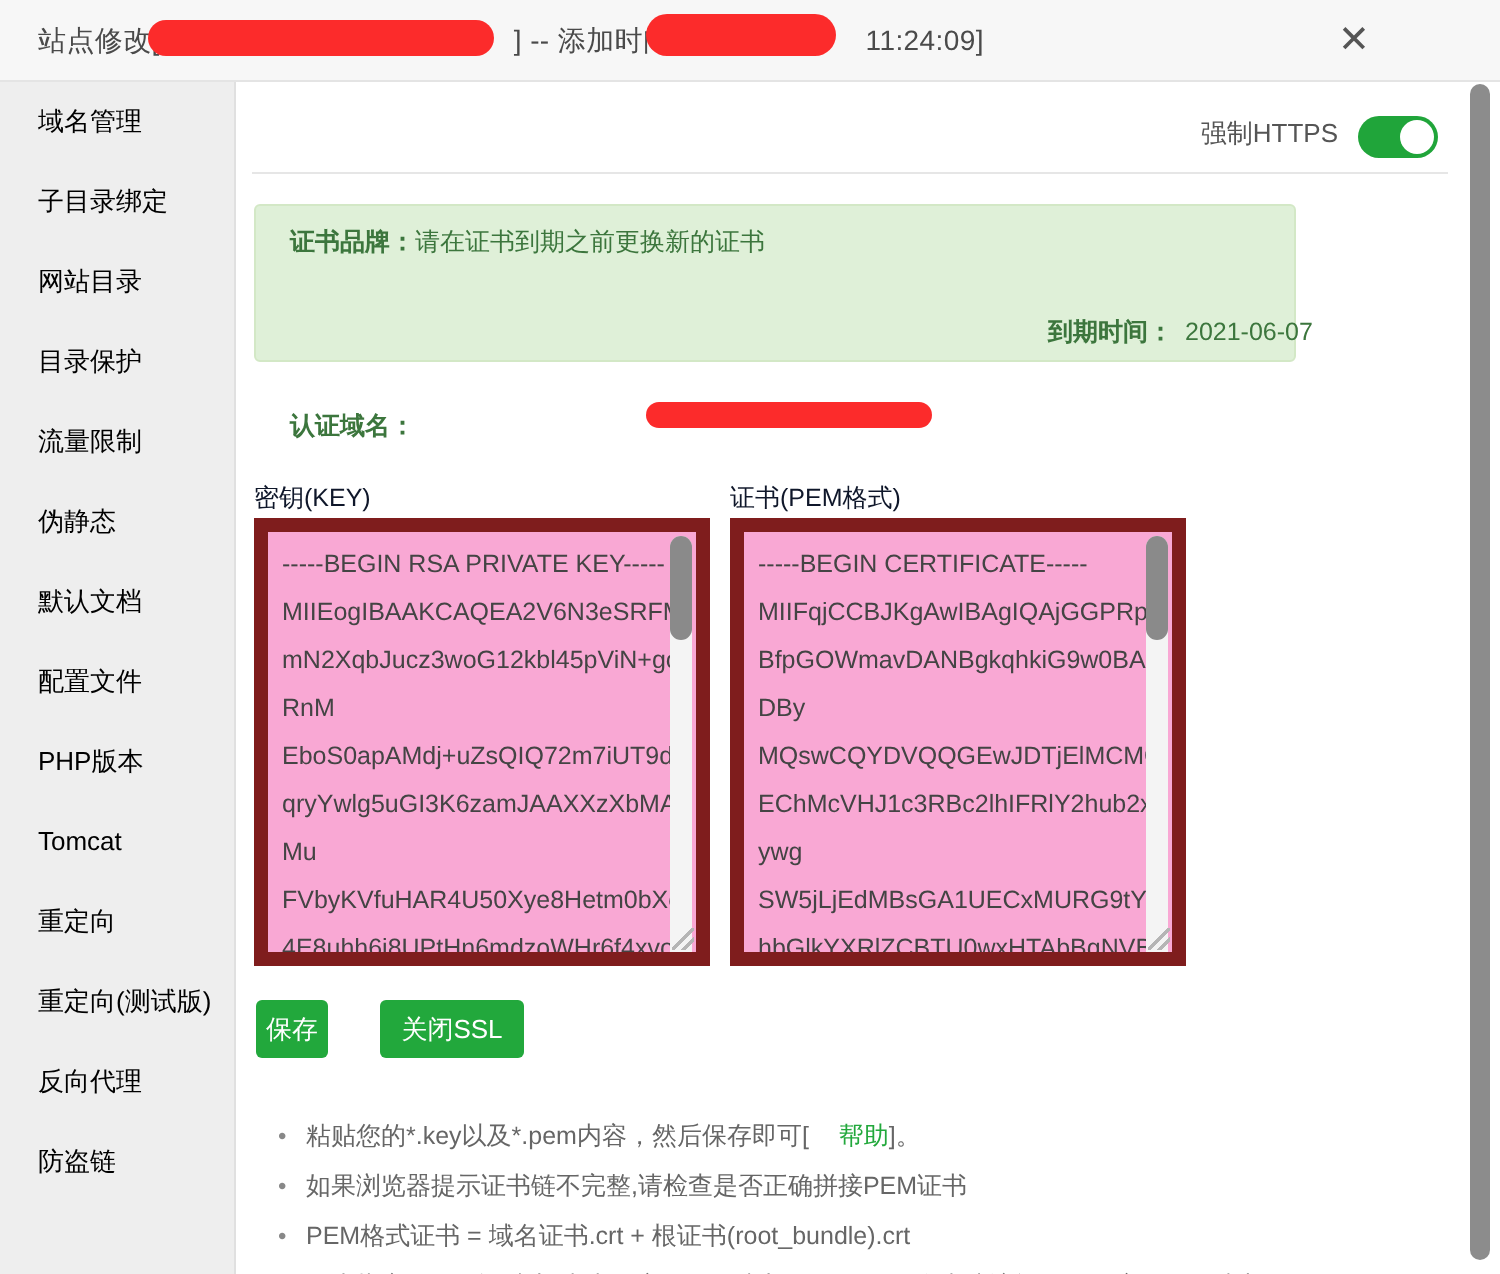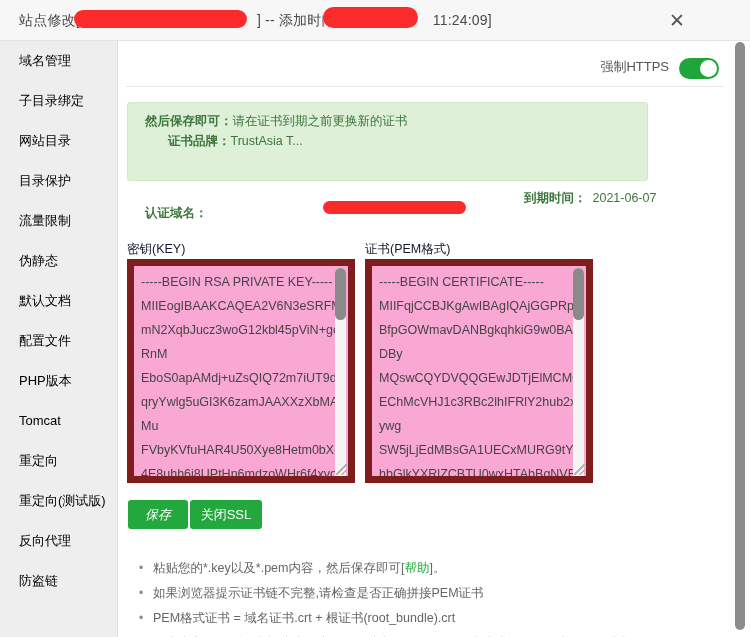--- a/index.html
+++ b/index.html
@@ -187,21 +187,20 @@
   .alert-line1 { position: absolute; left: 17px; top: 10px; white-space: nowrap; }
   .alert-line1 b { font-weight: bold; }
   .alert-line2 { position: absolute; left: 40px; top: 30px; white-space: nowrap; }
   .alert-line2 b { font-weight: bold; }
   .alert-line3 { position: absolute; left: 17px; top: 55px; white-space: nowrap; font-weight: bold; margin-top: 47px; }
   .alert-expire {
     position: absolute;
     left: 396px;
     top: 55px;
     white-space: nowrap;
-    margin-top: 32px;
   }
   .alert-expire b { font-weight: bold; }
   .alert-expire span.val { font-weight: normal; margin-left: 6px; }
 
   
   .field-label {
     position: absolute;
     font-size: 12.5px;
     color: #0f172a;
   }
@@ -267,21 +266,21 @@
     line-height: 29px;
     background: #22a83c;
     color: #fff;
     font-size: 13px;
     text-align: center;
     border-radius: 3px;
     cursor: pointer;
     box-sizing: border-box;
     user-select: none;
   }
-  #btn-save { left: 9px; width: 60px; font-style: italic; }
+  #btn-save { left: 9px; width: 36px; }
   #btn-closessl { left: 71px; width: 72px; }
 
   
   .helplist {
     position: absolute;
     left: 14px;
     top: 515px;
     width: 590px;
     margin: 0;
     padding: 0 0 0 20px;
@@ -295,21 +294,21 @@
     white-space: nowrap;
   }
   .helplist li::before {
     content: "\2022";
     position: absolute;
     left: -14px;
     top: 0;
     color: #888;
     font-size: 12px;
   }
-  .help-link { color: #22a83c; }
+  .help-link { color: #22a83c; margin-left: 15px; }
 
   
   .win-scroll {
     position: absolute;
     right: 5px;
     top: 42px;
     width: 10px;
     height: 590px;
     background: transparent;
   }
@@ -359,24 +358,21 @@
       <span class="https-label">强制HTTPS</span>
       <span class="switch">
         <span class="knob"></span>
       </span>
     </div>
   </div>
   <div class="tabs-underline"></div>
 
   <div class="alert">
     <div class="alert-line1">
-      <b>然后保存即可：</b><span>请在证书到期之前更换新的证书</span>
-    </div>
-    <div class="alert-line2">
-      <b>证书品牌：</b><span>TrustAsia T...</span>
+      <b>证书品牌：</b><span>请在证书到期之前更换新的证书</span>
     </div>
     <div class="alert-line3">认证域名：</div>
     <div class="alert-expire">
       <b>到期时间：</b><span class="val">2021-06-07</span>
     </div>
   </div>
   <div class="redact" id="redact-domain"></div>
 
   <div class="field-label" id="label-key">密钥(KEY)</div>
   <div class="ta-box" id="ta-key">

